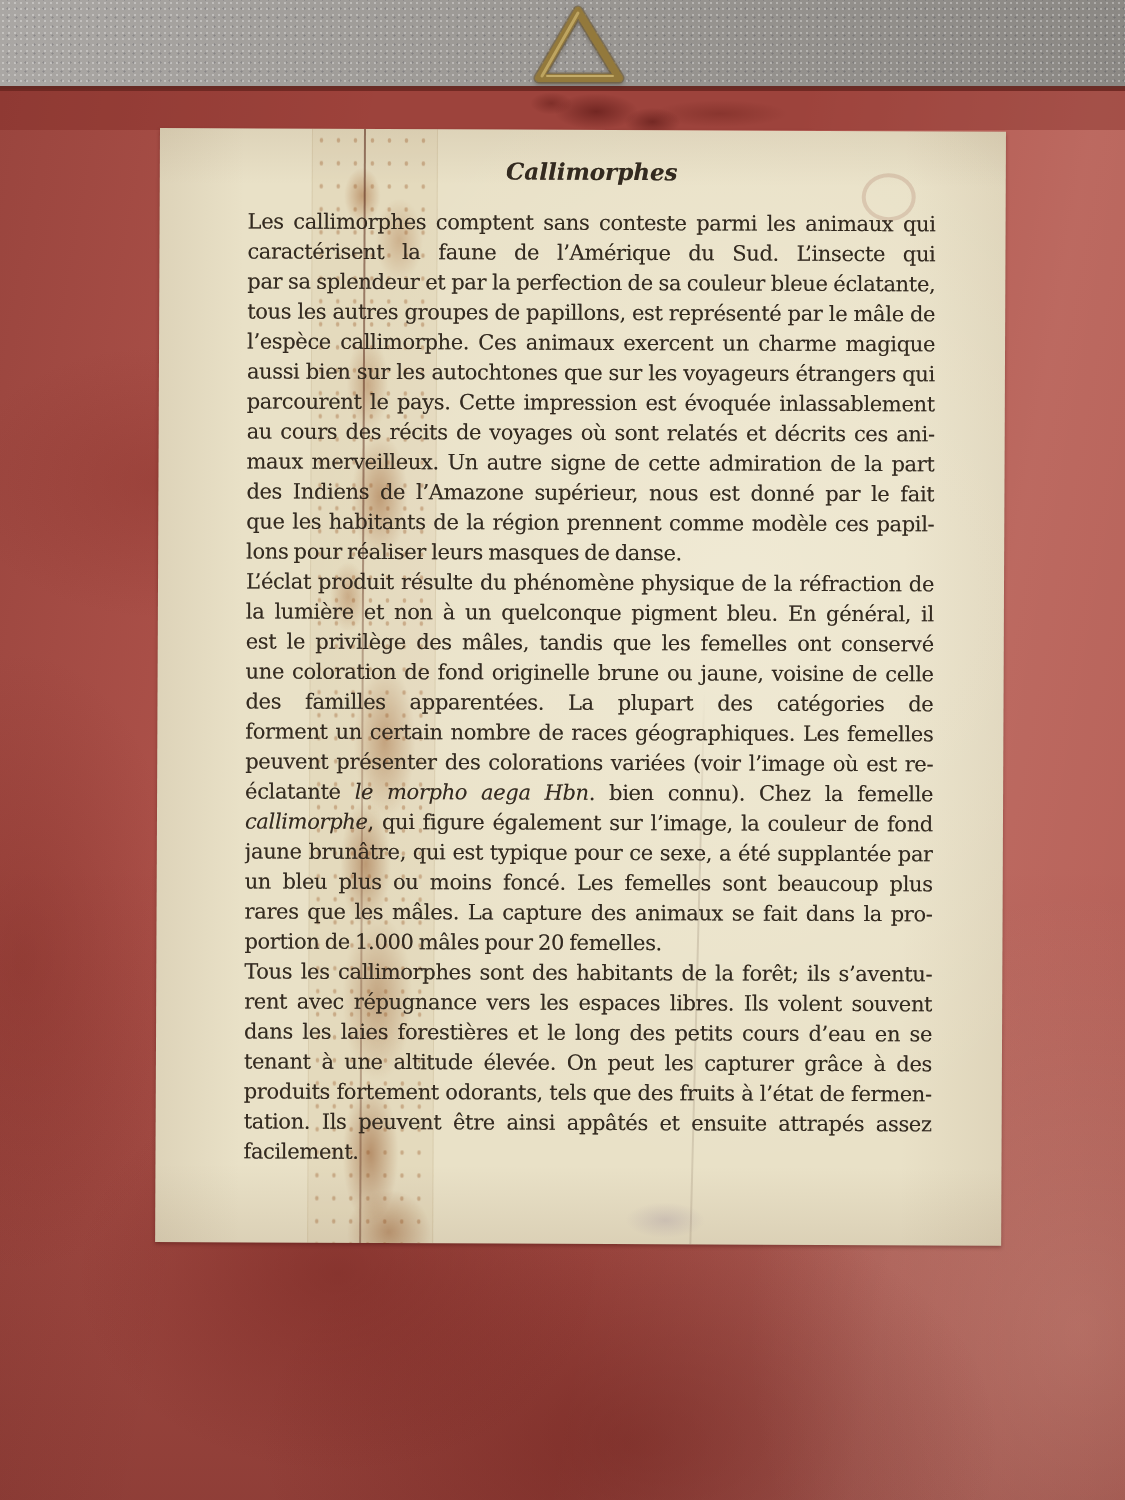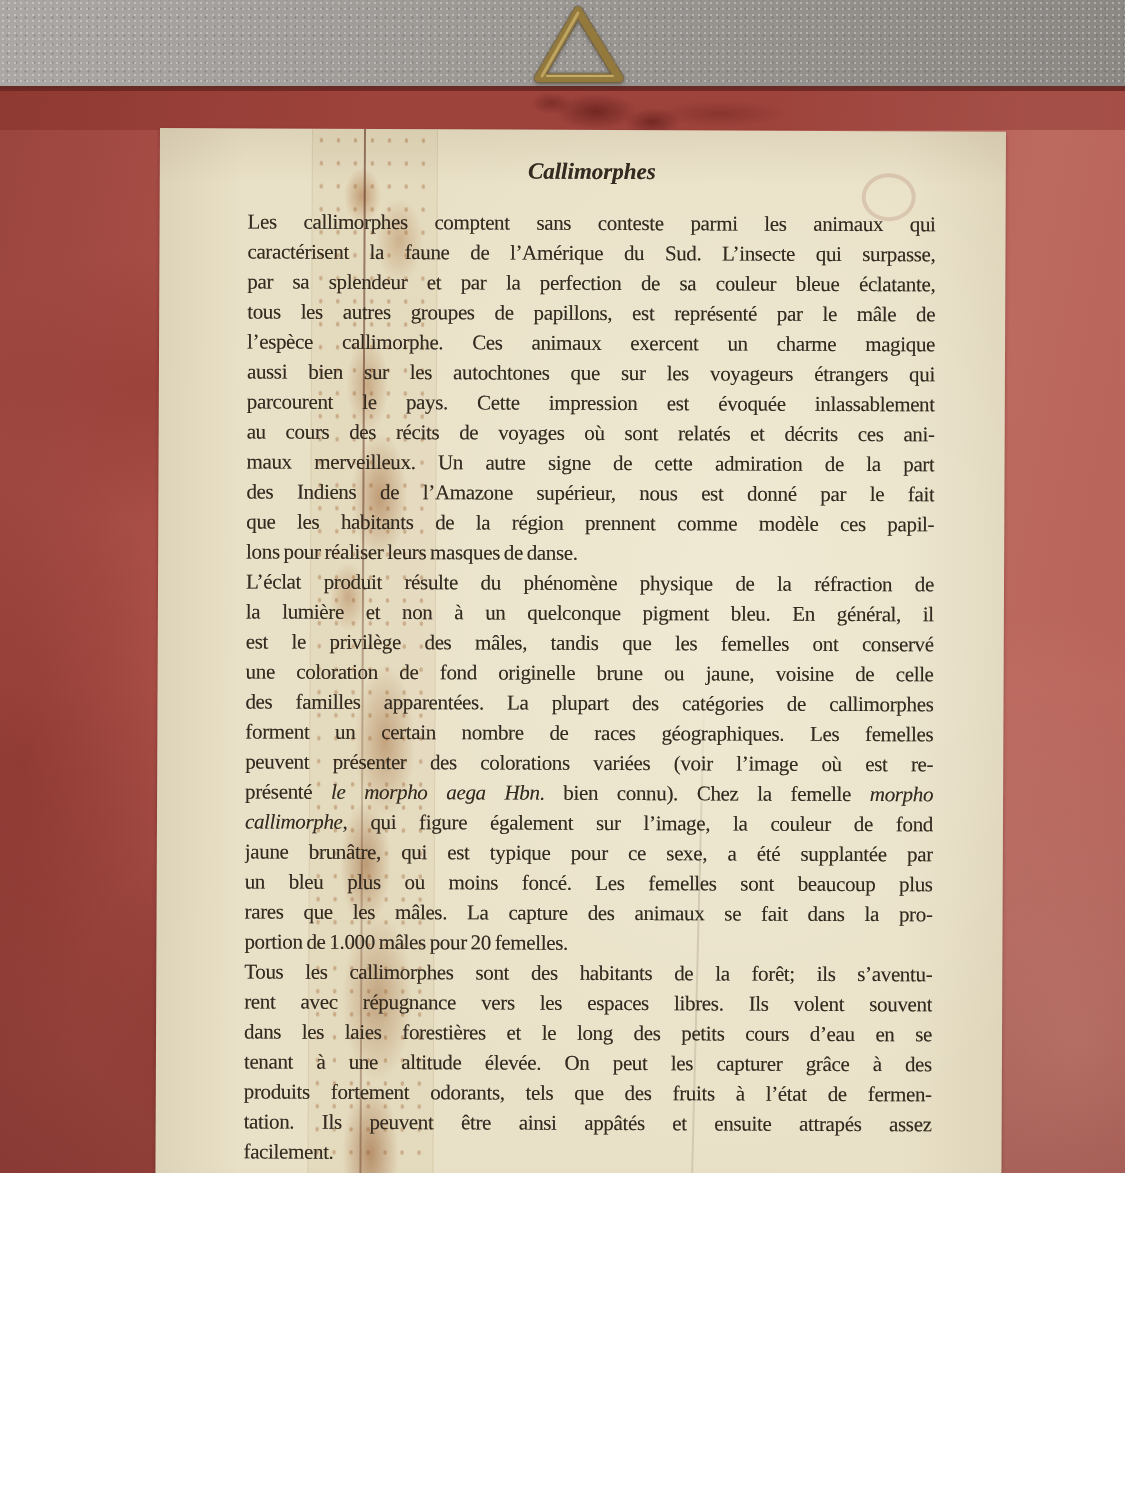--- a/index.html
+++ b/index.html
@@ -1,24 +1,24 @@
 <!DOCTYPE html>
 <html><head>
 <meta charset="utf-8">
 <style>
   html,body{margin:0;padding:0;}
   body{width:1125px;height:1500px;overflow:hidden;font-family:"DejaVu Serif",serif;}
-  .scene{position:relative;width:1125px;height:1173px;overflow:hidden;
+  .scene{position:relative;width:1125px;height:1500px;overflow:hidden;
     background-color:#9c9995;
     background-image:
       radial-gradient(rgba(255,255,255,.30) .8px, transparent 1.4px),
       radial-gradient(rgba(70,70,78,.28) .8px, transparent 1.4px),
       linear-gradient(to right, #aaa7a4 0%, #9a9793 50%, #8b8884 100%);
     background-size:6px 6px, 9px 9px, 100% 100%;
-    background-position:0 0, 3px 4px, 0 0;font-family:Liberation Serif, serif;}
+    background-position:0 0, 3px 4px, 0 0;}
   
   .board{position:absolute;left:0;right:0;top:86px;bottom:0;
     background-color:#b1544c;
     background-image:
       radial-gradient(ellipse 320px 220px at 14% 28%, rgba(130,42,35,.30), transparent 62%),
       radial-gradient(ellipse 420px 320px at 30% 84%, rgba(108,28,24,.42), transparent 62%),
       radial-gradient(ellipse 560px 380px at 56% 96%, rgba(100,24,20,.40), transparent 66%),
       radial-gradient(ellipse 280px 520px at 2% 62%, rgba(118,34,28,.32), transparent 60%),
       radial-gradient(ellipse 520px 680px at 96% 88%, rgba(255,214,194,.20), transparent 64%),
       linear-gradient(100deg, rgba(70,15,12,.22) 0%, transparent 28%, transparent 58%, rgba(255,235,220,.14) 80%, rgba(255,240,225,.08) 100%),
@@ -134,21 +134,21 @@
           <div class="line last">lons pour réaliser leurs masques de danse.</div>
         </div>
         <div class="para">
           <div class="line">L’éclat produit résulte du phénomène physique de la réfraction de</div>
           <div class="line">la lumière et non à un quelconque pigment bleu. En général, il</div>
           <div class="line">est le privilège des mâles, tandis que les femelles ont conservé</div>
           <div class="line">une coloration de fond originelle brune ou jaune, voisine de celle</div>
           <div class="line">des familles apparentées. La plupart des catégories de callimorphes</div>
           <div class="line">forment un certain nombre de races géographiques. Les femelles</div>
           <div class="line">peuvent présenter des colorations variées (voir l’image où est re-</div>
-          <div class="line"><span>présenté </span><span class="it">le morpho aega Hbn</span><span>. bien connu). Chez la femelle </span><span class="it">morpho</span></div>
+          <div class="line"><span>éclatante </span><span class="it">le morpho aega Hbn</span><span>. bien connu). Chez la femelle </span><span class="it">morpho</span></div>
           <div class="line"><span class="it">callimorphe</span><span>, qui figure également sur l’image, la couleur de fond</span></div>
           <div class="line">jaune brunâtre, qui est typique pour ce sexe, a été supplantée par</div>
           <div class="line">un bleu plus ou moins foncé. Les femelles sont beaucoup plus</div>
           <div class="line">rares que les mâles. La capture des animaux se fait dans la pro-</div>
           <div class="line last">portion de 1.000 mâles pour 20 femelles.</div>
         </div>
         <div class="para">
           <div class="line">Tous les callimorphes sont des habitants de la forêt; ils s’aventu-</div>
           <div class="line">rent avec répugnance vers les espaces libres. Ils volent souvent</div>
           <div class="line">dans les laies forestières et le long des petits cours d’eau en se</div>

